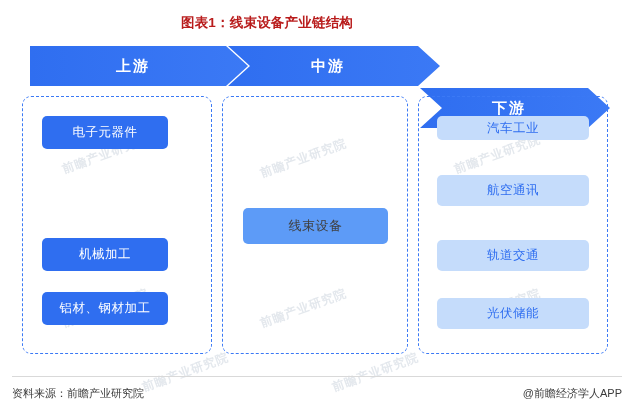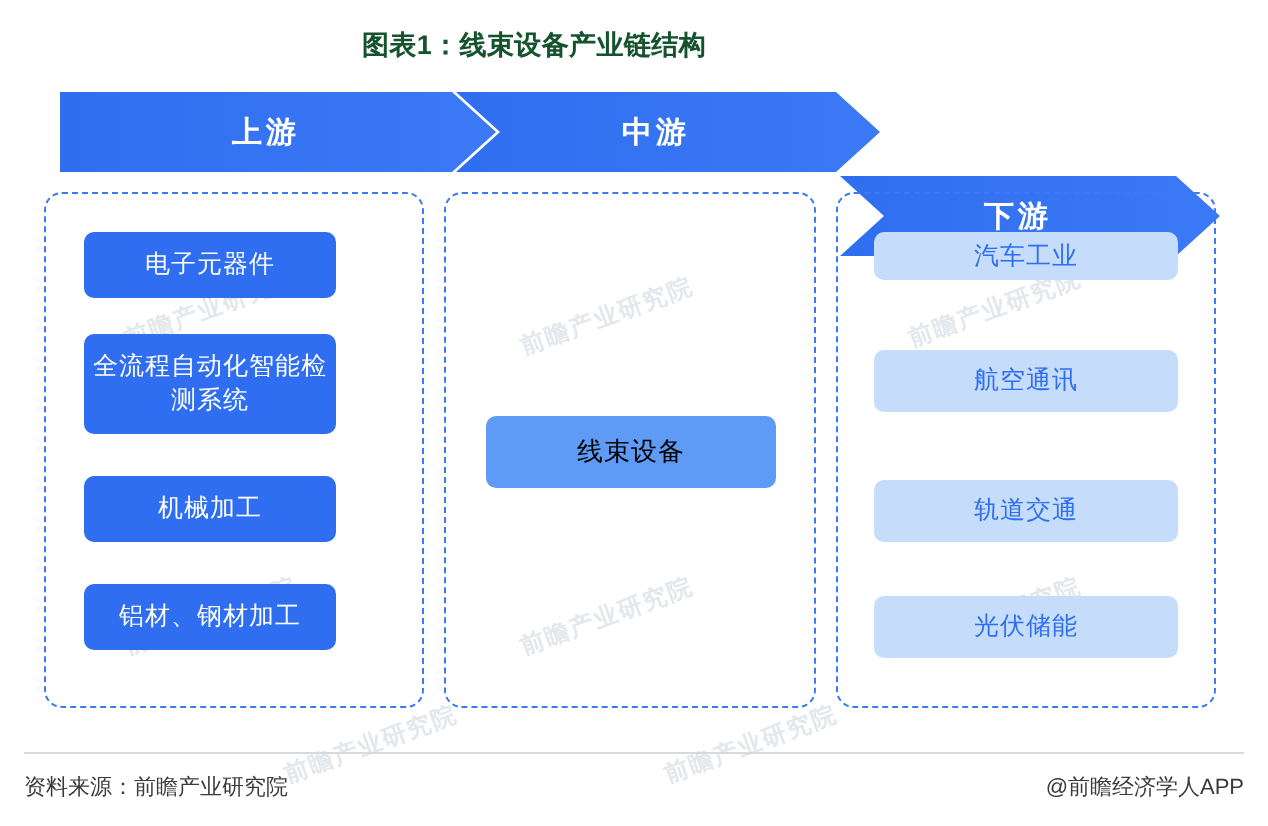--- a/index.html
+++ b/index.html
@@ -23,21 +23,21 @@
 
   
   .title {
     position: absolute;
     top: 14px;
     left: 0;
     width: 534px;
     text-align: center;
     font-size: 13.5px;
     font-weight: bold;
-    color: #14532d;
+    color: #b91c1c;
     letter-spacing: 0.2px;
   }
 
   
   .arrow-band {
     position: absolute;
     top: 46px;
     left: 30px;
     width: 580px;
     height: 30px;
@@ -104,21 +104,21 @@
     letter-spacing: 0.5px;
   }
   .node-up {
     background: #2f6ef0;
     color: #ffffff;
     left: 42px;
     width: 126px;
   }
   .node-mid {
     background: #5d9bf7;
-    color: #000000;
+    color: #404040;
     left: 243px;
     width: 145px;
     font-size: 13px;
   }
   .node-down {
     background: #c5dcfb;
     color: #2f6ef0;
     left: 437px;
     width: 152px;
   }
@@ -209,21 +209,20 @@
   <div class="wm wm-a">前瞻产业研究院</div>
   <div class="wm wm-b">前瞻产业研究院</div>
   <div class="wm wm-c">前瞻产业研究院</div>
   <div class="wm wm-d">前瞻产业研究院</div>
   <div class="wm wm-e">前瞻产业研究院</div>
   <div class="wm wm-f">前瞻产业研究院</div>
   <div class="wm wm-g">前瞻产业研究院</div>
   <div class="wm wm-h">前瞻产业研究院</div>
 
   <div class="node node-up up-1">电子元器件</div>
-  <div class="node node-up up-2">全流程自动化智能检测系统</div>
   <div class="node node-up up-3">机械加工</div>
   <div class="node node-up up-4">铝材、钢材加工</div>
 
   <div class="node node-mid mid-1">线束设备</div>
 
   <div class="node node-down dn-1">汽车工业</div>
   <div class="node node-down dn-2">航空通讯</div>
   <div class="node node-down dn-3">轨道交通</div>
   <div class="node node-down dn-4">光伏储能</div>
 

